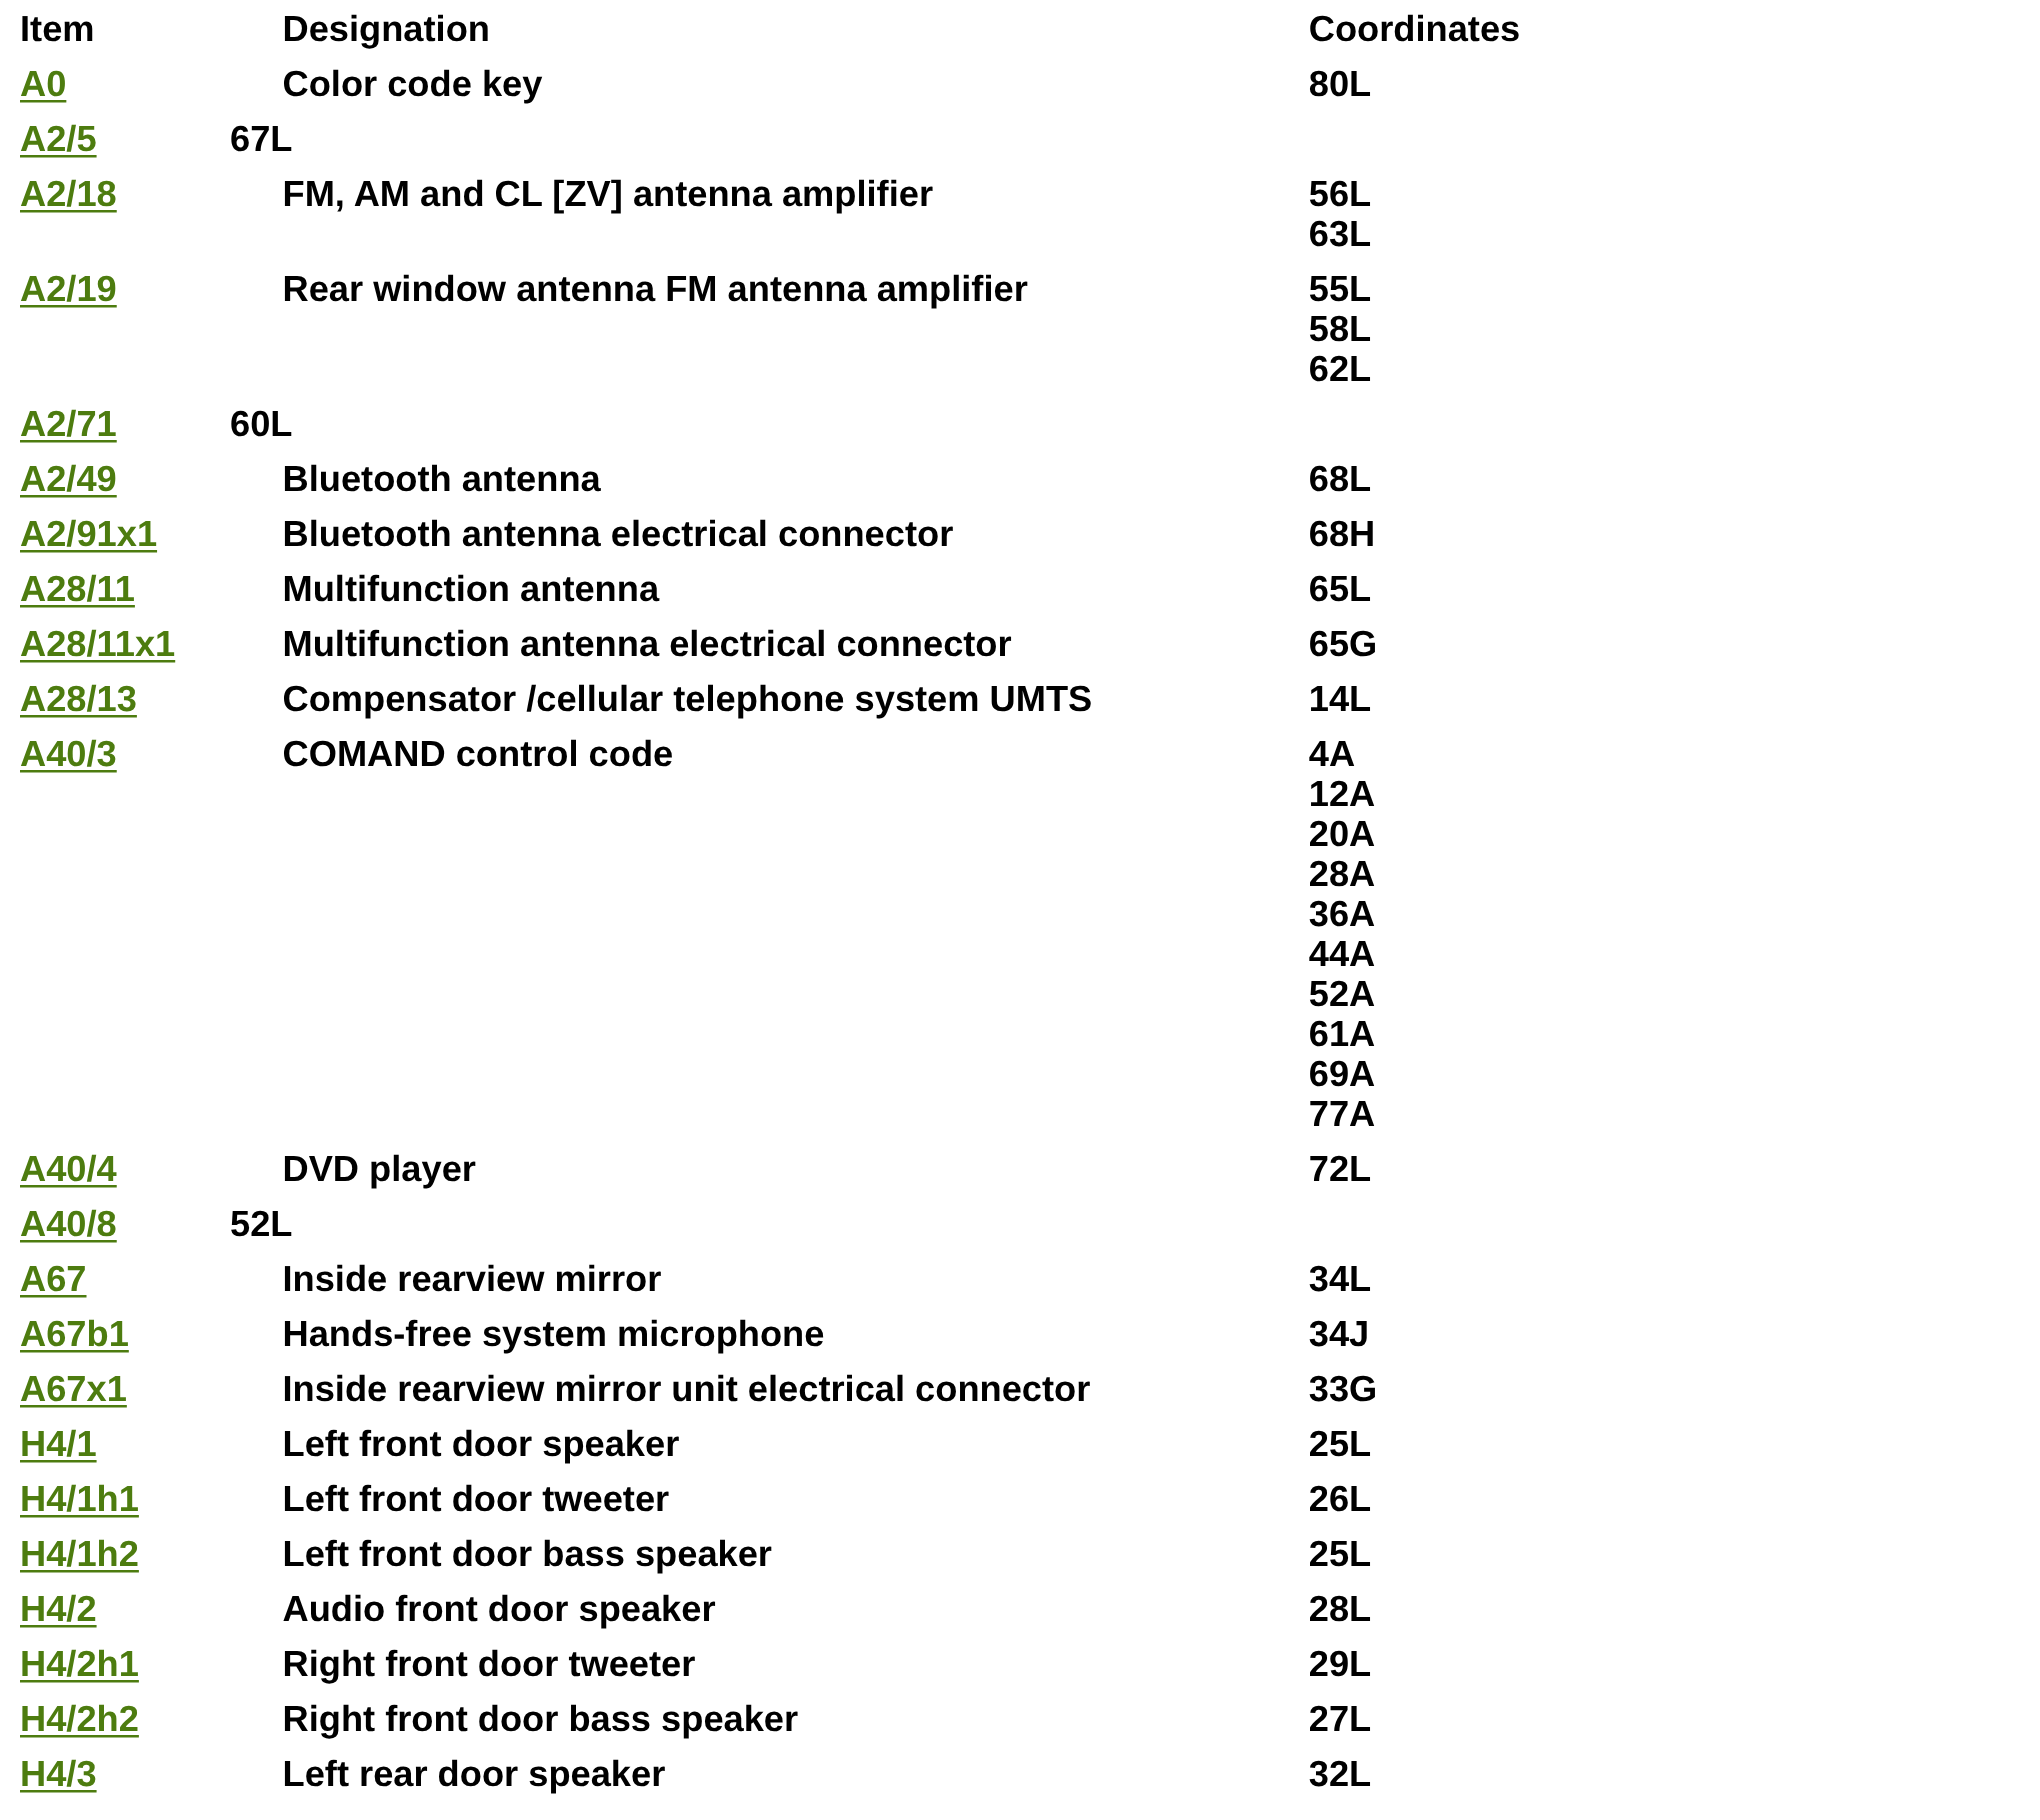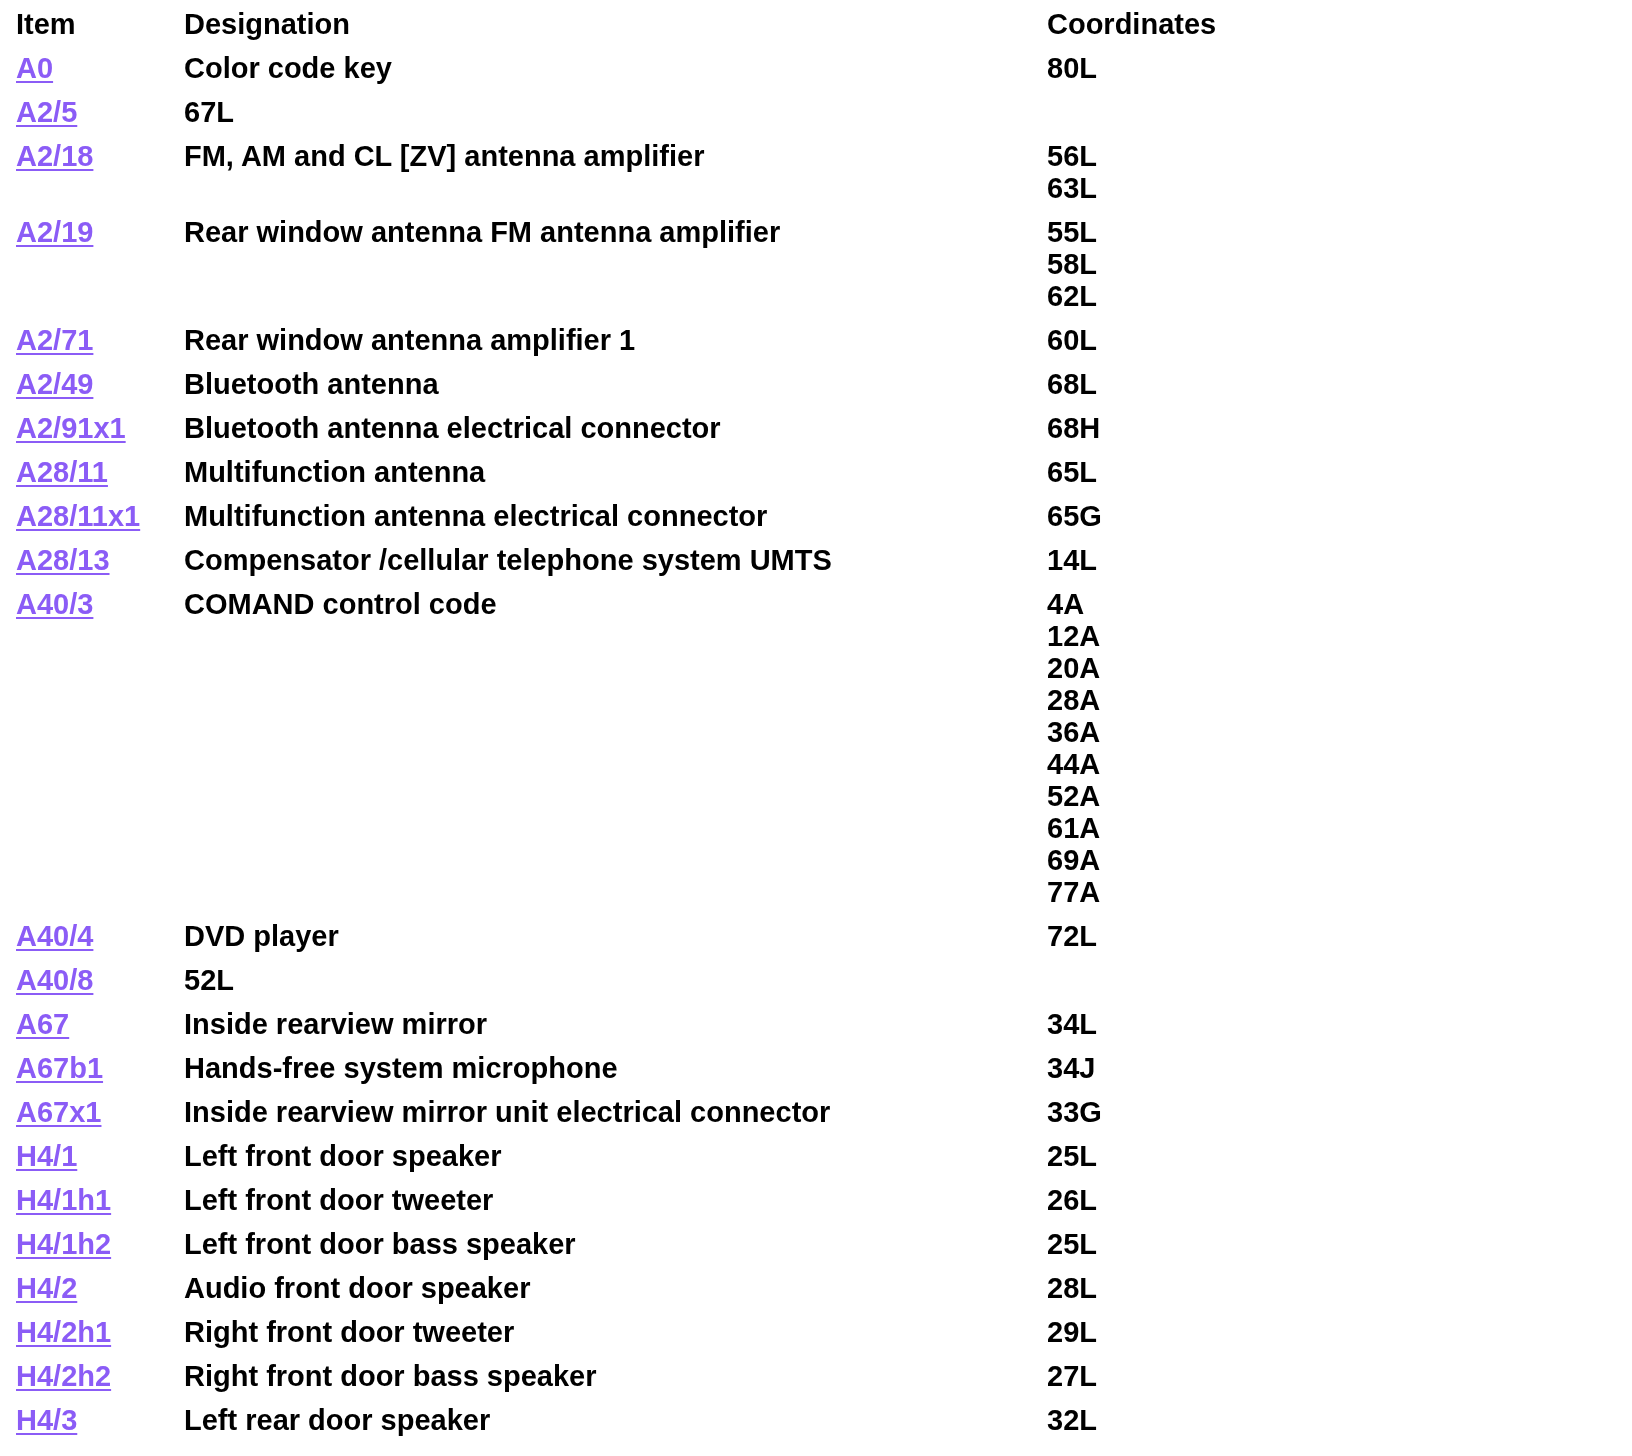--- a/index.html
+++ b/index.html
@@ -29,27 +29,28 @@
   }
   .col-item {
     width: 184px;
     padding-left: 16px;
     box-sizing: border-box;
     flex-shrink: 0;
   }
   .col-desig {
     flex: 1;
     padding-right: 30px;
+    margin-left: 42px;
   }
   .col-coords {
     width: 247px;
     flex-shrink: 0;
   }
   .item-link {
-    color: #8b5cf6;
+    color: #4d7c0f;
     text-decoration: underline;
     text-underline-offset: 3px;
     cursor: pointer;
   }
   .header .col-item,
   .header .col-desig,
   .header .col-coords {
     font-weight: bold;
   }
   .coord-line {
@@ -91,21 +92,20 @@
         <div class="col-item"><a class="item-link">A2/19</a></div>
         <div class="col-desig">Rear window antenna FM antenna amplifier</div>
         <div class="col-coords">
           <div class="coord-line">55L</div>
           <div class="coord-line">58L</div>
           <div class="coord-line">62L</div>
         </div>
       </div>
       <div class="row">
         <div class="col-item"><a class="item-link">A2/71</a></div>
-        <div class="col-desig">Rear window antenna amplifier 1</div>
         <div class="col-coords">
           <div class="coord-line">60L</div>
         </div>
       </div>
       <div class="row">
         <div class="col-item"><a class="item-link">A2/49</a></div>
         <div class="col-desig">Bluetooth antenna</div>
         <div class="col-coords">
           <div class="coord-line">68L</div>
         </div>

